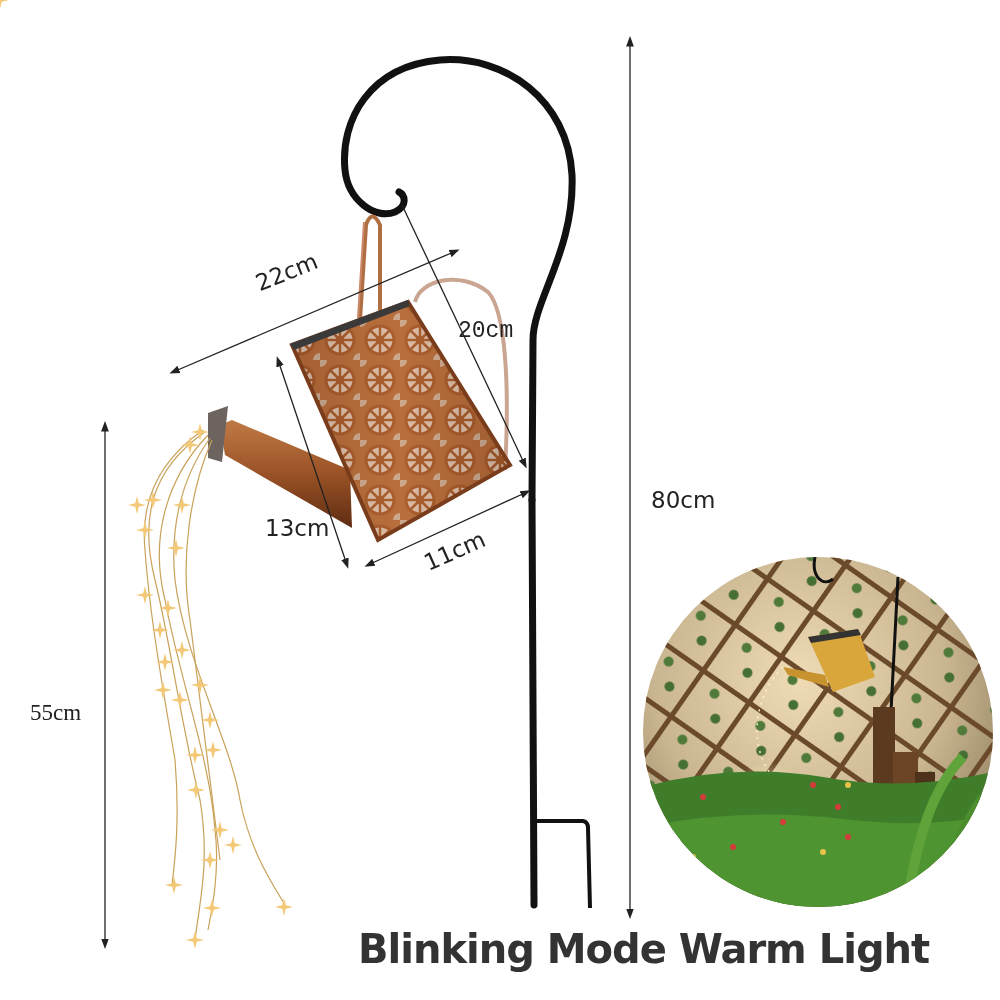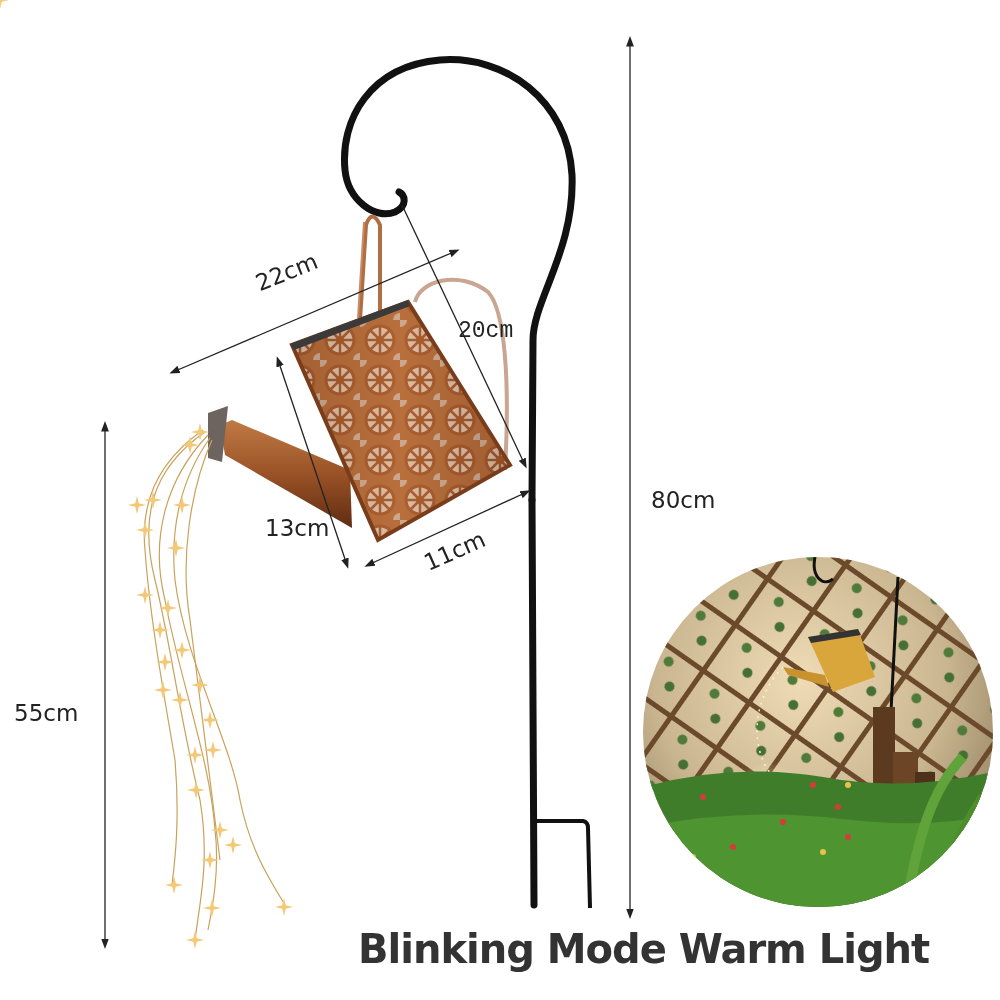--- a/index.html
+++ b/index.html
@@ -108,21 +108,21 @@
     <line x1="630" y1="40" x2="630" y2="915" marker-start="url(#arr)" marker-end="url(#arr)"></line>
     <line x1="105" y1="425" x2="105" y2="945" marker-start="url(#arr)" marker-end="url(#arr)"></line>
   </g>
 </svg>
 
 <div class="dim-label" style="left:252px; top:272px; transform:rotate(-22deg); transform-origin:left top;">22cm</div>
 <div class="dim-label" style="left:458px; top:318px;font-family:Liberation Mono, monospace;">20cm</div>
 <div class="dim-label" style="left:245px; top:515px;margin-left:20px;">13cm</div>
 <div class="dim-label" style="left:420px; top:552px; transform:rotate(-24deg); transform-origin:left top;">11cm</div>
 <div class="dim-label" style="left:651px; top:487px;">80cm</div>
-<div class="dim-label" style="left:14px; top:700px;">55cm</div>
+<div class="dim-label" style="left:30px; top:700px;font-family:Liberation Serif, serif;">55cm</div>
 
 <div class="inset">
   <svg width="350" height="350" viewBox="0 0 350 350" xmlns="http://www.w3.org/2000/svg">
     <defs>
       <radialGradient id="wallG" cx="0.45" cy="0.35" r="0.7">
         <stop offset="0" stop-color="#efdcb6"></stop>
         <stop offset="0.6" stop-color="#c9b58f"></stop>
         <stop offset="1" stop-color="#8e7d5f"></stop>
       </radialGradient>
       <pattern id="lattice" width="56" height="56" patternUnits="userSpaceOnUse" patternTransform="rotate(35)">

